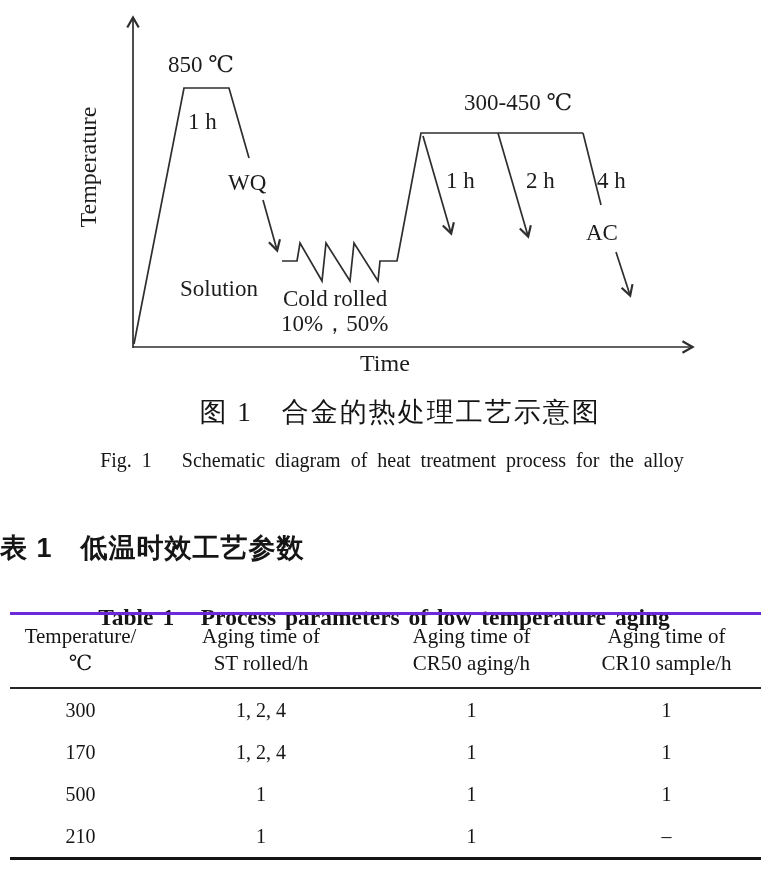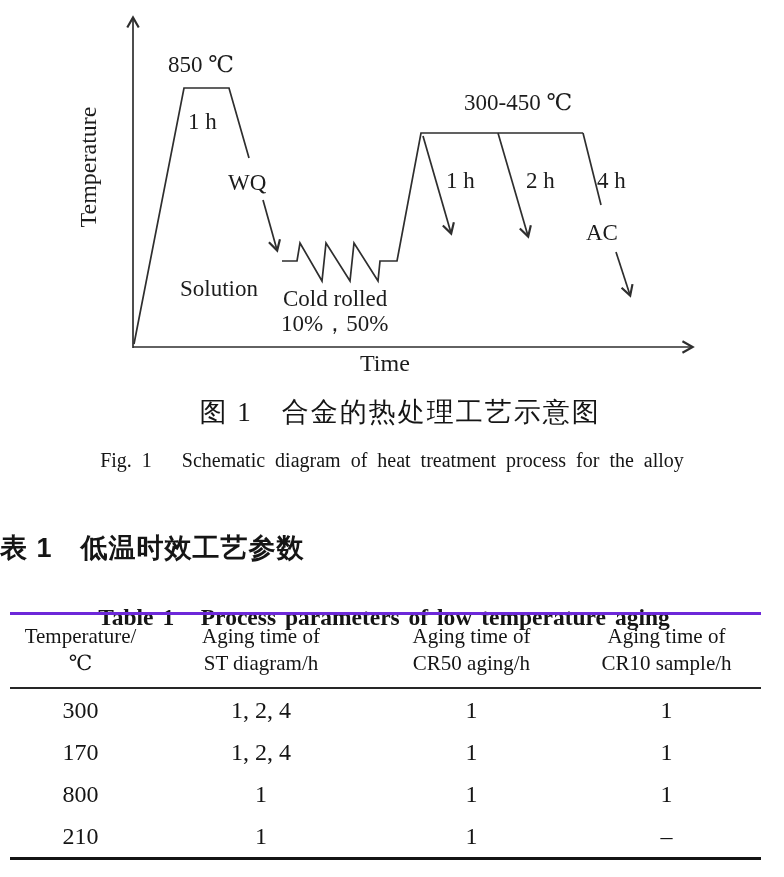--- a/index.html
+++ b/index.html
@@ -79,21 +79,21 @@
   table.params th {
     font-weight: normal;
     font-size: 21px;
     line-height: 27px;
     padding: 8px 0 10px 0;
     border-bottom: 2px solid #262626;
     text-align: center;
     vertical-align: middle;
   }
   table.params td {
-    font-size: 24px;
+    font-size: 20px;
     height: 42px;
     text-align: center;
     vertical-align: middle;
     padding: 0;
   }
   table.params col.c1 { width: 141px; }
   table.params col.c2 { width: 220px; }
   table.params col.c3 { width: 201px; }
   table.params col.c4 { width: 189px; }
 </style>
@@ -152,21 +152,21 @@
         <col class="c4">
     </colgroup>
     <thead>
       <tr id="head-row">
           <th>
             <div>Temperature/</div>
             <div>℃</div>
           </th>
           <th>
             <div>Aging time of</div>
-            <div>ST diagram/h</div>
+            <div>ST rolled/h</div>
           </th>
           <th>
             <div>Aging time of</div>
             <div>CR50 aging/h</div>
           </th>
           <th>
             <div>Aging time of</div>
             <div>CR10 sample/h</div>
           </th>
         </tr>
@@ -178,21 +178,21 @@
           <td>1</td>
           <td>1</td>
         </tr>
         <tr>
           <td>170</td>
           <td>1, 2, 4</td>
           <td>1</td>
           <td>1</td>
         </tr>
         <tr>
-          <td>800</td>
+          <td>500</td>
           <td>1</td>
           <td>1</td>
           <td>1</td>
         </tr>
         <tr>
           <td>210</td>
           <td>1</td>
           <td>1</td>
           <td>–</td>
         </tr>

